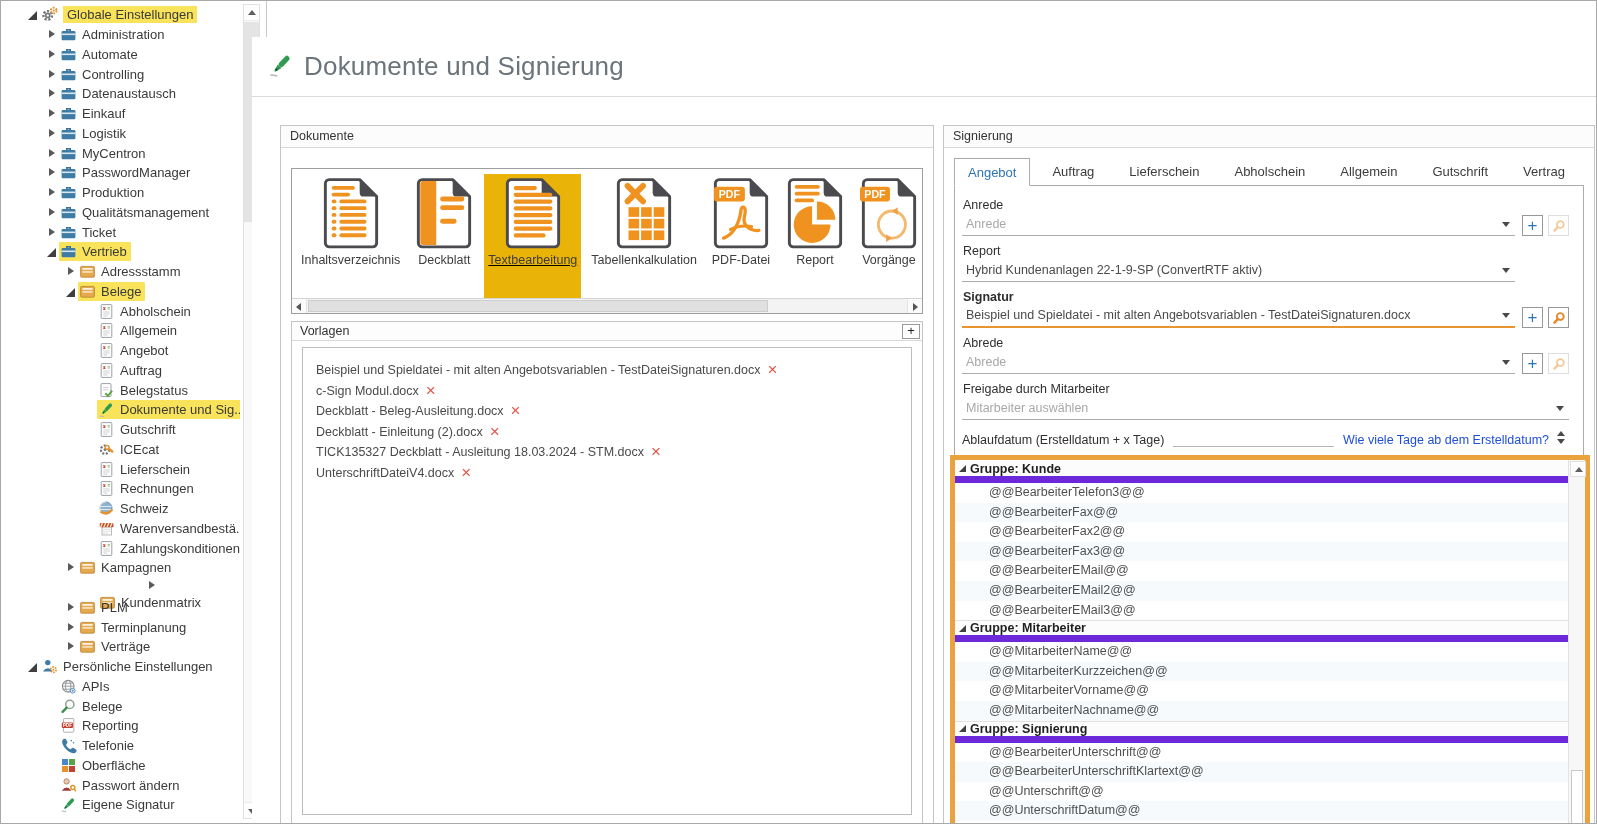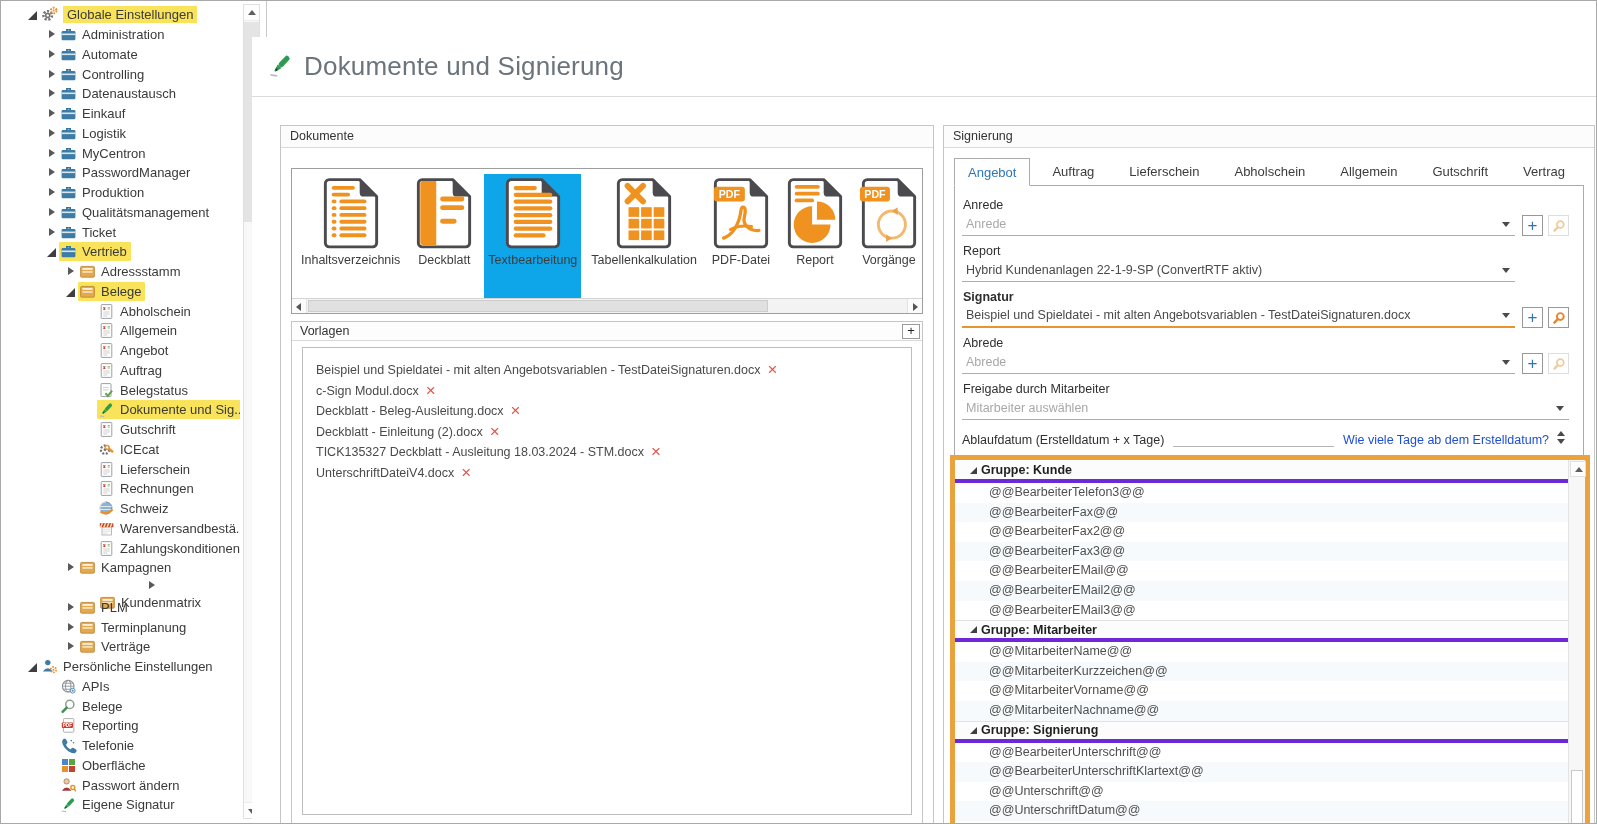--- a/index.html
+++ b/index.html
@@ -40,21 +40,21 @@
   .panel{position:absolute;top:88px;border:1px solid #c5c5c5;background:#fff;}
   .panel-dokumente{left:28px;width:654px;height:710px;}
   .panel-signierung{left:691px;width:652px;height:710px;}
   .panel-header{height:22px;line-height:21px;padding:0 9px;font-size:12.5px;color:#333;
      background:#fcfcfc;border-bottom:1px solid #d9d9d9;}
 
   
   .doc-strip{margin:20px 10px 0 10px;height:146px;border:1px solid #9e9e9e;position:relative;overflow:hidden;}
   .doc-cells{display:flex;gap:6px;padding:5px 0 0 5px;height:130px;overflow:hidden;}
   .doc-cell{flex:none;display:flex;flex-direction:column;align-items:center;padding:1px 4px;}
-  .doc-cell.selected{background:#0ea5e9;}
+  .doc-cell.selected{background:#eab308;text-decoration:underline;}
   .doc-ic svg{width:60px;height:76px;display:block;}
   .doc-lbl{font-size:12.5px;color:#3d3d3d;white-space:nowrap;margin-top:2px;}
   .hscroll{position:absolute;left:0;right:0;bottom:0;height:15px;background:#f3f3f3;border-top:1px solid #d4d4d4;}
   .hsb-btn{position:absolute;top:0;width:15px;height:14px;background:#fbfbfb;}
   .hsb-left{left:0;border-right:1px solid #e3e3e3;}
   .hsb-right{right:0;border-left:1px solid #e3e3e3;}
   .hsb-left::after{content:"";position:absolute;top:3.5px;left:4px;border-top:4px solid transparent;border-bottom:4px solid transparent;border-right:5px solid #555;}
   .hsb-right::after{content:"";position:absolute;top:3.5px;left:5px;border-top:4px solid transparent;border-bottom:4px solid transparent;border-left:5px solid #555;}
   .hsb-thumb{position:absolute;top:1px;left:16px;width:73%;height:12px;background:#e0e0e0;border:1px solid #cdcdcd;}
 
@@ -101,21 +101,21 @@
   .spin{display:flex;flex-direction:column;gap:3px;padding-bottom:3px;width:12px;}
   .sp{width:0;height:0;cursor:pointer;}
   .sp.up{border-left:4.5px solid transparent;border-right:4.5px solid transparent;border-bottom:5px solid #4a4a4a;}
   .sp.down{border-left:4.5px solid transparent;border-right:4.5px solid transparent;border-top:5px solid #4a4a4a;}
 
   
   .vars-frame{position:relative;z-index:3;margin:8px -21px 0 -12px;height:396px;
      border:5px solid #e9a23c;background:#fff;}
   .vars-list{position:absolute;left:0;top:0;bottom:0;right:17px;overflow:hidden;padding-top:1px;}
   .vgroup-h{height:22px;display:flex;align-items:center;background:#fcfcfc;
-     border-top:1px solid #e2e2e2;border-bottom:4px solid #6d28d9;padding-left:13px;cursor:pointer;}
+     border-top:1px solid #e2e2e2;border-bottom:7px solid #6d28d9;padding-left:2px;cursor:pointer;}
   .vgroup-h:first-child{border-top:none;}
   .gexp{width:13px;height:13px;position:relative;flex:none;}
   .gexp::after{content:"";position:absolute;left:2px;top:3px;border-left:7px solid transparent;border-bottom:7px solid #3f3f3f;}
   .vgroup-title{font-size:12.5px;font-weight:bold;color:#1f1f1f;}
   .var-item{height:19.6px;line-height:19.6px;padding-left:34px;font-size:12.5px;color:#4f4f4f;cursor:default;}
   .var-item.alt{background:#f7fafc;}
   .vars-sb{position:absolute;right:0;top:0;bottom:0;width:17px;background:#f7f7f7;border-left:1px solid #e3e3e3;}
   .vars-sb .sb-btn{width:16px;background:#fdfdfd;border:1px solid #e0e0e0;}
   .vars-sb .sb-thumb{width:12px;left:2px;background:#fff;border:1px solid #c9c9c9;}
 </style>

